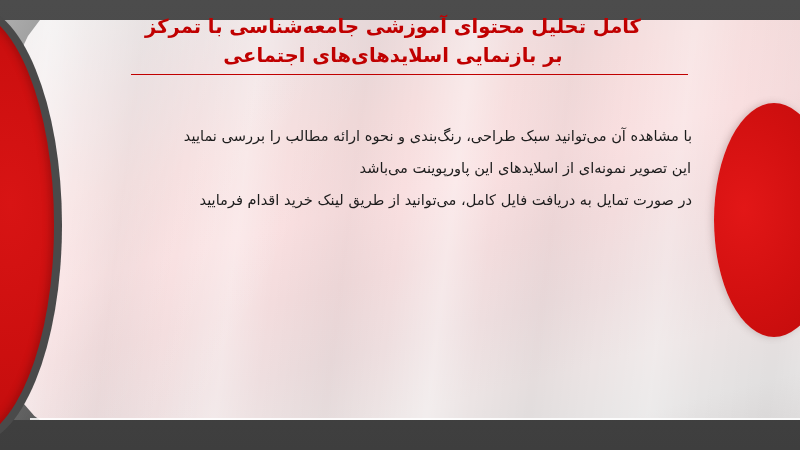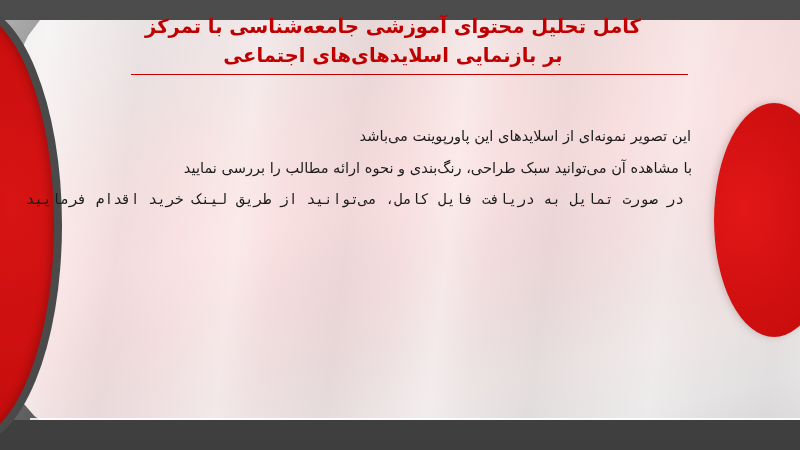--- a/index.html
+++ b/index.html
@@ -194,21 +194,21 @@
   }
   .body-line {
     font-family: "DejaVu Sans", sans-serif;
     font-size: 14.6px;
     color: #1c1c1c;
     line-height: 32px;
     white-space: nowrap;
   }
   .body-line.l1 { margin-right: 1px; }
   .body-line.l2 { margin-right: 0px; }
-  .body-line.l3 { margin-right: 8px; font-family: Liberation Mono, monospace; }
+  .body-line.l3 { margin-right: 0px; }
 </style>
 </head>
 <body>
 
 <div id="slide">
 
   <div class="frame-dark"></div>
 
   <div class="panel-wrap">
     <div class="panel"></div>
@@ -223,18 +223,18 @@
   <div class="red-left"></div>
   <div class="red-left-edge"></div>
 
   <div class="title-block">
     <div class="title-line">کامل تحلیل محتوای آموزشی جامعه‌شناسی با تمرکز</div>
     <div class="title-line">بر بازنمایی اسلایدهای‌های اجتماعی</div>
   </div>
   <div class="title-rule"></div>
 
   <div class="body-block">
+    <div class="body-line l2">با مشاهده آن می‌توانید سبک طراحی، رنگ‌بندی و نحوه ارائه مطالب را بررسی نمایید</div>
     <div class="body-line l1">این تصویر نمونه‌ای از اسلایدهای این پاورپوینت می‌باشد</div>
-    <div class="body-line l2">با مشاهده آن می‌توانید سبک طراحی، رنگ‌بندی و نحوه ارائه مطالب را بررسی نمایید</div>
     <div class="body-line l3">در صورت تمایل به دریافت فایل کامل، می‌توانید از طریق لینک خرید اقدام فرمایید</div>
   </div>
 
 </div>
 
 </body></html>

